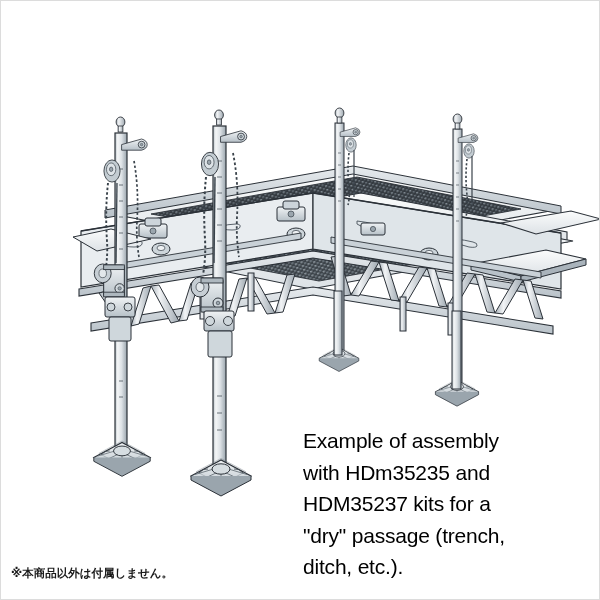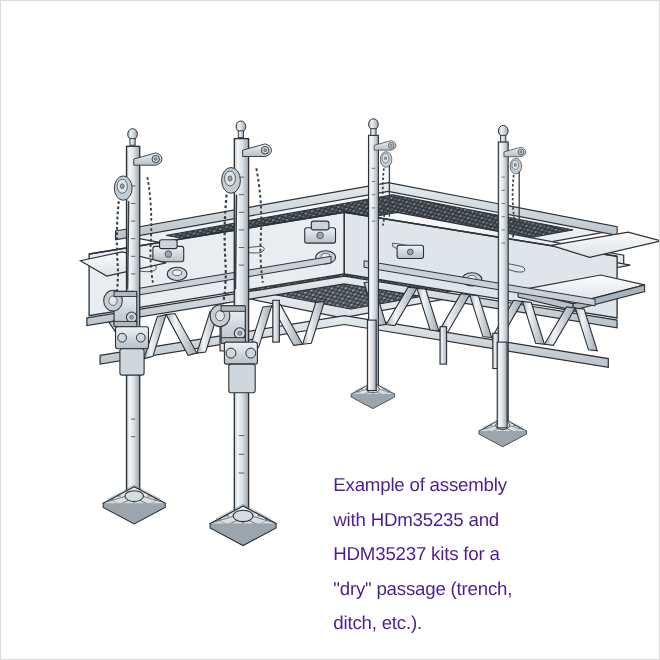--- a/index.html
+++ b/index.html
@@ -25,23 +25,23 @@
     left: 0;
     top: 0;
     width: 600px;
     height: 600px;
   }
   #caption {
     position: absolute;
     left: 302px;
     top: 424px;
     width: 292px;
-    color: #4c1d95;
+    color: #000000;
     font-family: "Liberation Sans", sans-serif;
-    font-size: 17px;
+    font-size: 21px;
     line-height: 31.5px;
     letter-spacing: -0.2px;
     font-weight: 400;
     white-space: pre-line;
   }
   #footnote {
     position: absolute;
     left: 10px;
     top: 565px;
     color: #1a1a1a;
@@ -346,14 +346,15 @@
       <rect x="207" y="330" width="24" height="26" rx="2" fill="#cfd7dc" stroke="#2b3138" stroke-width="1"></rect>
     </g>
   </svg>
 
   <div id="caption">Example of assembly
 with HDm35235 and
 HDM35237 kits for a
 "dry" passage (trench,
 ditch, etc.).</div>
 
+  <div id="footnote">※本商品以外は付属しません。</div>
 
 </div>
 
 </body></html>

